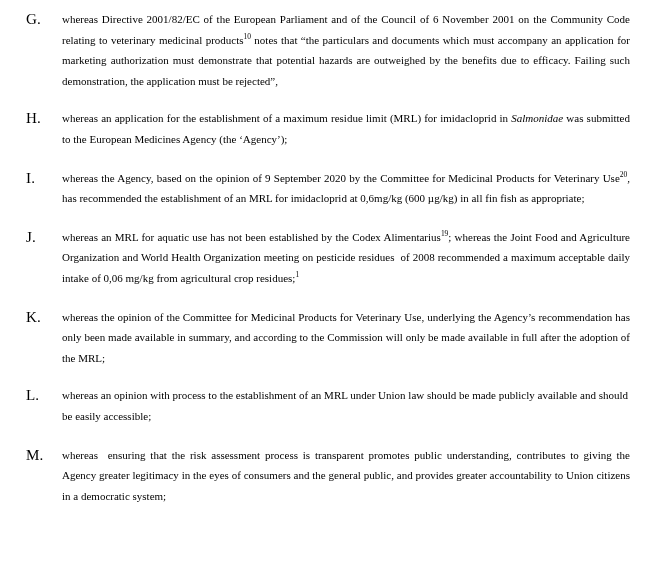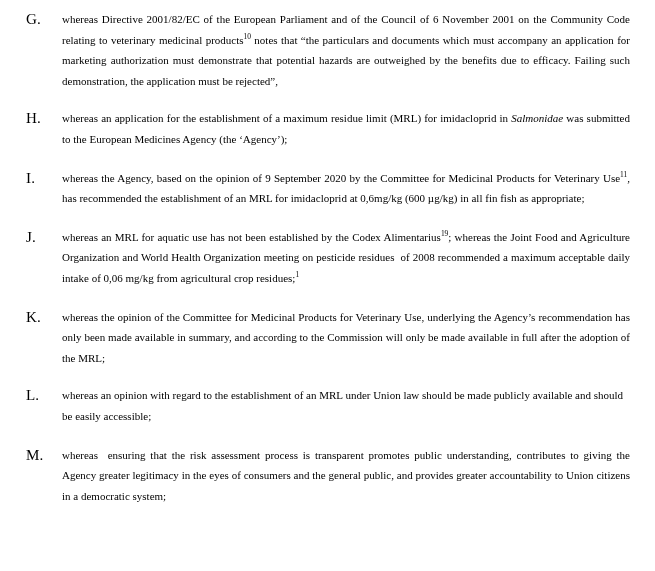--- a/index.html
+++ b/index.html
@@ -79,36 +79,36 @@
     <div class="recital-text">whereas Directive 2001/82/EC of the European Parliament and of the Council of 6 November 2001 on the Community Code relating to veterinary medicinal products<sup>10</sup> notes that “the particulars and documents which must accompany an application for marketing authorization must demonstrate that potential hazards are outweighed by the benefits due to efficacy. Failing such demonstration, the application must be rejected”,</div>
   </div>
 
   <div class="recital r-H">
     <div class="recital-marker">H.</div>
     <div class="recital-text">whereas an application for the establishment of a maximum residue limit (MRL) for imidacloprid in <i>Salmonidae</i> was submitted to the European Medicines Agency (the ‘Agency’);</div>
   </div>
 
   <div class="recital r-I">
     <div class="recital-marker">I.</div>
-    <div class="recital-text">whereas the Agency, based on the opinion of 9 September 2020 by the Committee for Medicinal Products for Veterinary Use<sup>11</sup>, has recommended the establishment of an MRL for imidacloprid at 0,6mg/kg (600 µg/kg) in all fin fish as appropriate;</div>
+    <div class="recital-text">whereas the Agency, based on the opinion of 9 September 2020 by the Committee for Medicinal Products for Veterinary Use<sup>20</sup>, has recommended the establishment of an MRL for imidacloprid at 0,6mg/kg (600 µg/kg) in all fin fish as appropriate;</div>
   </div>
 
   <div class="recital r-J">
     <div class="recital-marker">J.</div>
     <div class="recital-text">whereas an MRL for aquatic use has not been established by the Codex Alimentarius<sup>19</sup>; whereas the Joint Food and Agriculture Organization and World Health Organization meeting on pesticide residues  of 2008 recommended a maximum acceptable daily intake of 0,06 mg/kg from agricultural crop residues;<sup>1</sup></div>
   </div>
 
   <div class="recital r-K">
     <div class="recital-marker">K.</div>
     <div class="recital-text">whereas the opinion of the Committee for Medicinal Products for Veterinary Use, underlying the Agency’s recommendation has only been made available in summary, and according to the Commission will only be made available in full after the adoption of the MRL;</div>
   </div>
 
   <div class="recital r-L">
     <div class="recital-marker">L.</div>
-    <div class="recital-text no-justify">whereas an opinion with regard to the establishment of an MRL under Union law should be made publicly available and should be easily accessible;</div>
+    <div class="recital-text no-justify">whereas an opinion with process to the establishment of an MRL under Union law should be made publicly available and should be easily accessible;</div>
   </div>
 
   <div class="recital r-M">
     <div class="recital-marker">M.</div>
     <div class="recital-text">whereas  ensuring that the risk assessment process is transparent promotes public understanding, contributes to giving the Agency greater legitimacy in the eyes of consumers and the general public, and provides greater accountability to Union citizens in a democratic system;</div>
   </div>
 
 </div>
 
 </body></html>

